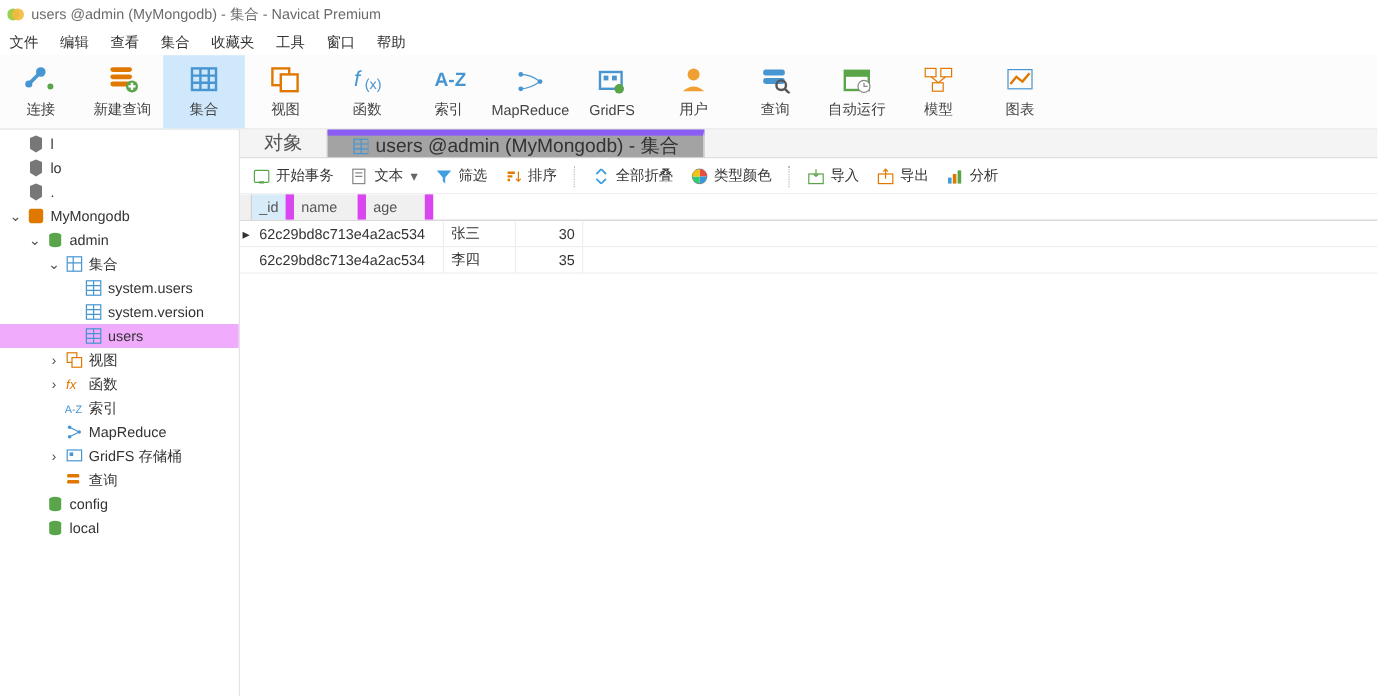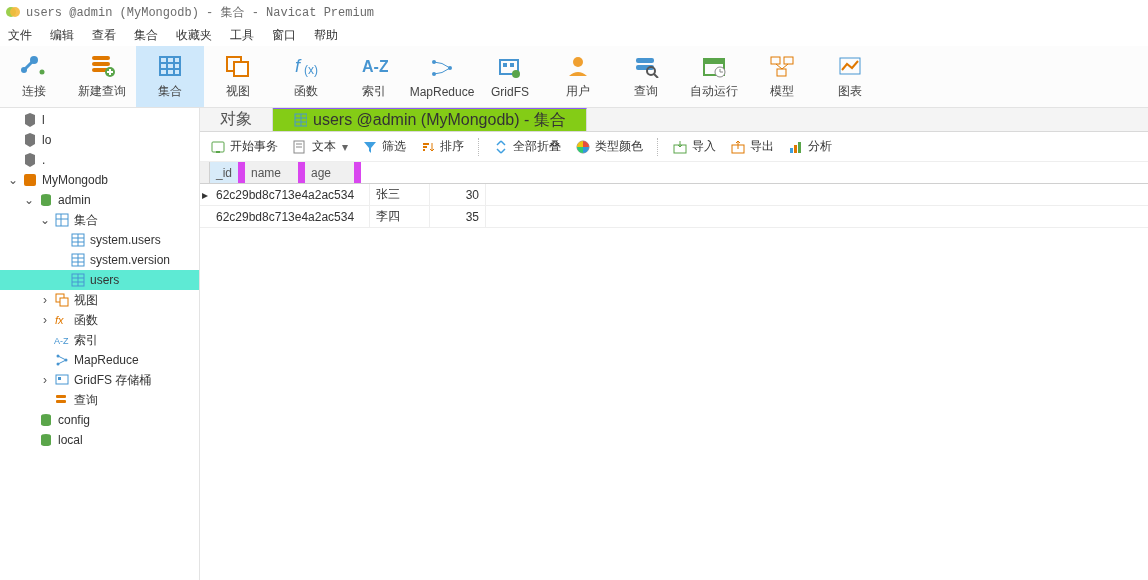--- a/index.html
+++ b/index.html
@@ -1,51 +1,51 @@
 <!DOCTYPE html>
 <html><head>
 <meta charset="utf-8">
 <style>
 * { box-sizing: border-box; margin: 0; padding: 0; font-family: "Microsoft YaHei", "Segoe UI", sans-serif; }
 body { width: 1148px; height: 580px; background: #fff; font-size: 12px; color: #333; overflow: hidden; }
 
 
 .titlebar { height: 24px; display: flex; align-items: center; padding: 0 6px; background: #fff; }
 .titlebar .app-icon { width:14px; height:14px; display:inline-flex; align-items:center; justify-content:center; }
-.titlebar span.text { margin-left: 6px; color: #6b6b6b; font-size: 12px; font-family: Liberation Mono, monospace; }
+.titlebar span.text { margin-left: 6px; color: #6b6b6b; font-size: 12px; }
 
 
 .menubar { height: 22px; display:flex; align-items:center; gap: 18px; padding: 0 8px; color:#333; }
 .menubar span { cursor:pointer; }
 
 
 .toolbar { height: 62px; border-bottom: 1px solid #e3e3e3; display:flex; align-items:stretch; background:#fcfcfc; }
 .tool { width: 68px; display:flex; flex-direction:column; align-items:center; justify-content:center; gap:4px; color:#333; cursor:pointer; }
 .tool.active { background:#cfe8fb; }
 .tool .ticon { height:26px; display:flex; align-items:center; justify-content:center; }
 .tool .tlabel { font-size:12px; color:#444; }
 
 
 .main { display:flex; height: calc(580px - 24px - 22px - 62px); }
 .sidebar { width: 200px; border-right: 1px solid #e3e3e3; padding-top: 2px; overflow:hidden; }
 .content { flex:1; display:flex; flex-direction:column; }
 
 
 .tree { font-size: 12px; }
 .tree .row { height: 20px; display:flex; align-items:center; gap:4px; padding-left: 4px; white-space:nowrap; }
-.tree .row.sel { background:#5eead4; }
+.tree .row.sel { background:#f0abfc; }
 .tree .caret { width:10px; text-align:center; color:#555; cursor:pointer; }
 .tree .spacer { display:inline-block; }
 .tree .icn { width:16px; height:16px; display:inline-flex; align-items:center; justify-content:center;text-align:center; }
 .tree .lab { color:#333; }
 
 
 .tabs { height: 24px; border-bottom: 1px solid #d9d9d9; display:flex; align-items:stretch; background:#f4f4f4; }
 .tab { padding: 0 20px; display:flex; align-items:center; gap:6px; font-size:16px; color:#555; cursor:pointer; border-right:1px solid #d9d9d9;}
-.tab.active { background:#84cc16; color:#333; border-top:1px solid #8b5cf6; }
+.tab.active { background:#a3a3a3; color:#333; border-top:5px solid #8b5cf6; }
 .tab .tab-icon { width:14px; height:14px; display:inline-flex; align-items:center; justify-content:center; }
 
 
 .subbar { height: 30px; display:flex; align-items:center; gap: 14px; padding: 0 10px; border-bottom:1px solid #eee; color:#333; background:#fff;}
 .subbar .sitem { display:flex; align-items:center; gap:4px; cursor:pointer; font-size:12px; }
 .subbar .sep { border-left: 1px dotted #bbb; height: 18px; }
 .sicon { width:16px; height:16px; display:inline-flex; align-items:center; justify-content:center; }
 
 
 .grid { background:#fff; }

